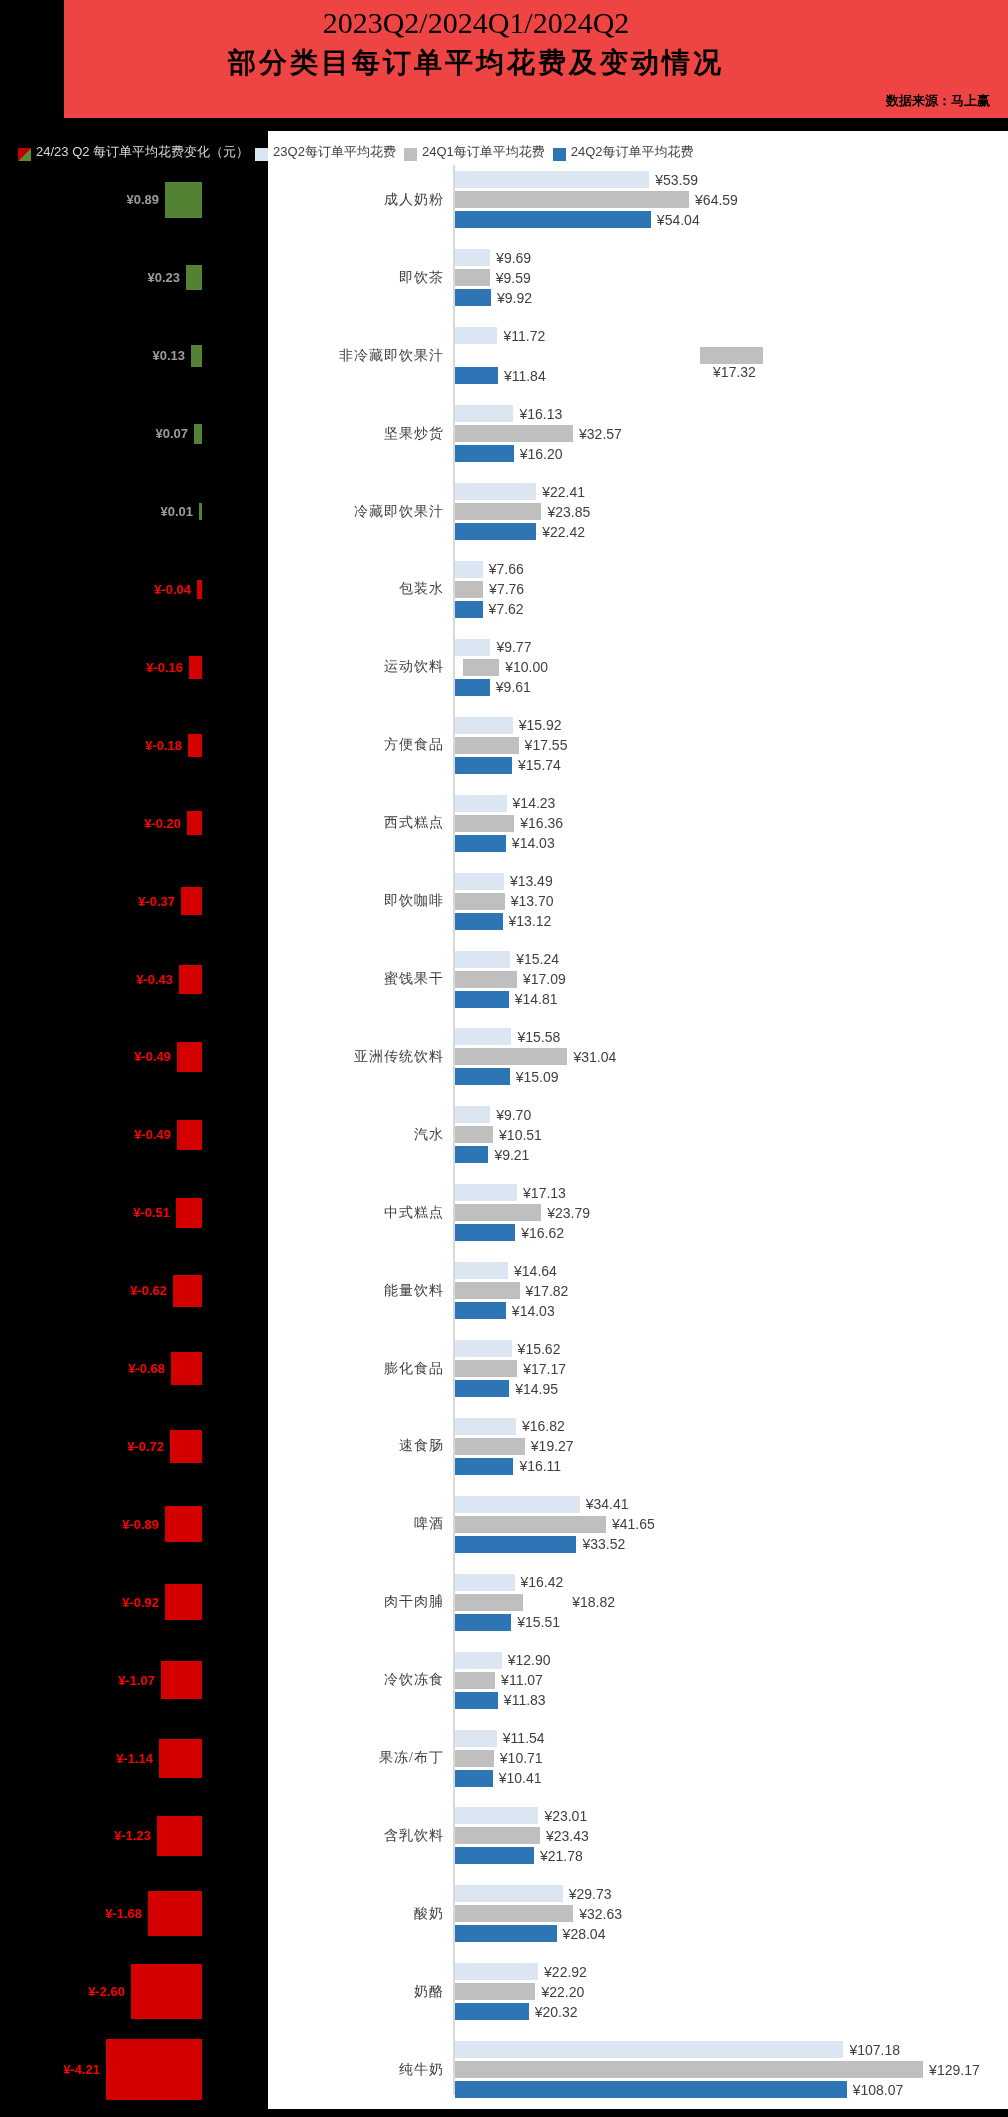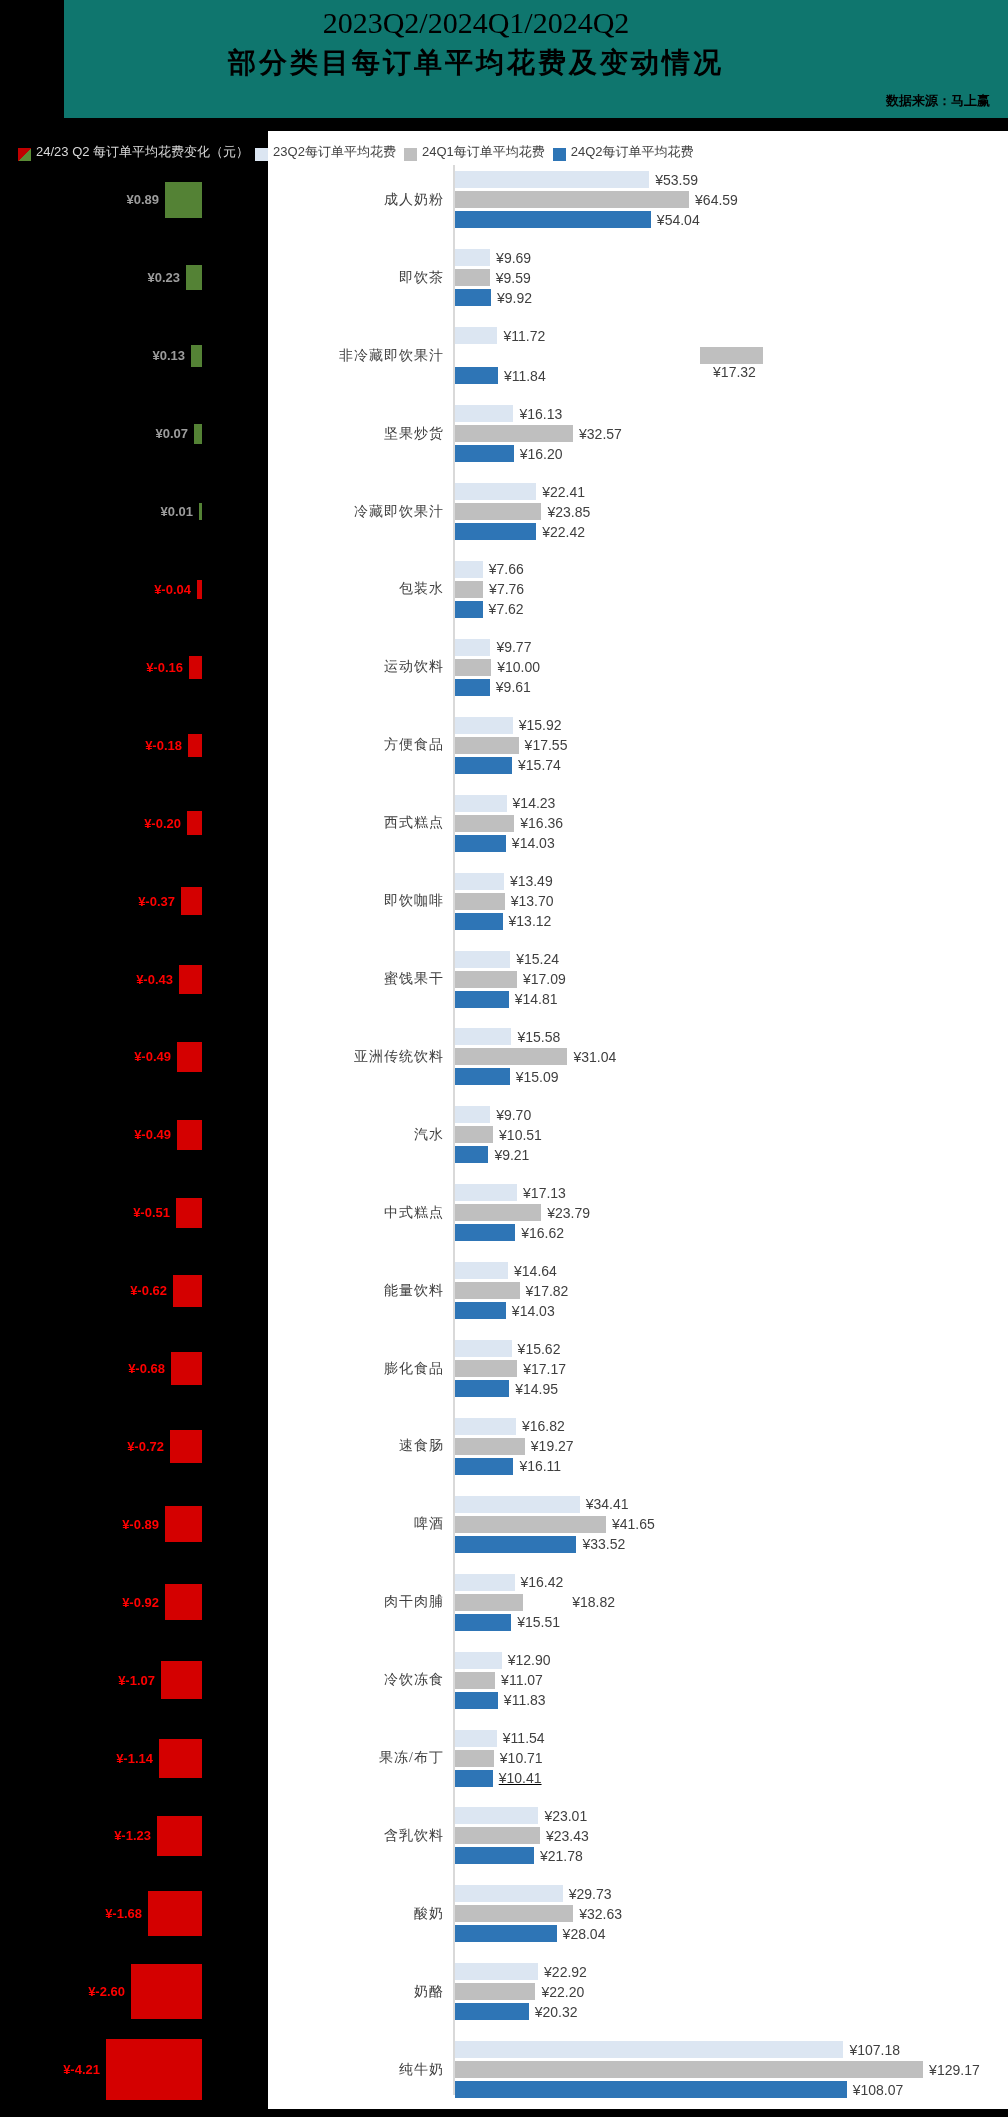--- a/index.html
+++ b/index.html
@@ -17,21 +17,21 @@
     background: #000000;
   }
 
   
   .title-banner {
     position: absolute;
     left: 64px;
     top: 0px;
     width: 944px;
     height: 118px;
-    background: #0f766e;
+    background: #ef4444;
     color: #000000;
   }
   .title-line1 {
     position: absolute;
     left: 0; right: 120px; top: 6px;
     text-align: center;
     font-family: "Liberation Serif", serif;
     font-size: 30px;
     font-weight: 400;
     letter-spacing: 0px;
@@ -499,21 +499,21 @@
             </div>
           </div>
         </div>
         <div class="cat-row" style="height: 77.92px;">
           <div class="cat-label">运动饮料</div>
           <div class="bars">
             <div class="bar-line" style="height: 17px; margin-bottom: 3px;">
               <div class="bar s1" style="width: 35.4071px;"></div>
               <span class="bar-value">¥9.77</span>
             </div>
-            <div class="bar-line" style="height: 17px; margin-bottom: 3px;">
+            <div class="bar-line" style="height: 17px; margin-bottom: 3px; padding-left: 8px;">
               <div class="bar s2" style="width: 36.2406px;"></div>
               <span class="bar-value">¥10.00</span>
             </div>
             <div class="bar-line" style="height: 17px;">
               <div class="bar s3" style="width: 34.8272px;"></div>
               <span class="bar-value">¥9.61</span>
             </div>
           </div>
         </div>
         <div class="cat-row" style="height: 77.92px;">
@@ -741,21 +741,21 @@
           <div class="cat-label">果冻/布丁</div>
           <div class="bars">
             <div class="bar-line" style="height: 17px; margin-bottom: 3px;">
               <div class="bar s1" style="width: 41.8217px;"></div>
               <span class="bar-value">¥11.54</span>
             </div>
             <div class="bar-line" style="height: 17px; margin-bottom: 3px;">
               <div class="bar s2" style="width: 38.8137px;"></div>
               <span class="bar-value">¥10.71</span>
             </div>
-            <div class="bar-line" style="height: 17px; text-decoration: underline;">
+            <div class="bar-line" style="height: 17px;">
               <div class="bar s3" style="width: 37.7265px;"></div>
               <span class="bar-value">¥10.41</span>
             </div>
           </div>
         </div>
         <div class="cat-row" style="height: 77.92px;">
           <div class="cat-label">含乳饮料</div>
           <div class="bars">
             <div class="bar-line" style="height: 17px; margin-bottom: 3px;">
               <div class="bar s1" style="width: 83.3896px;"></div>

